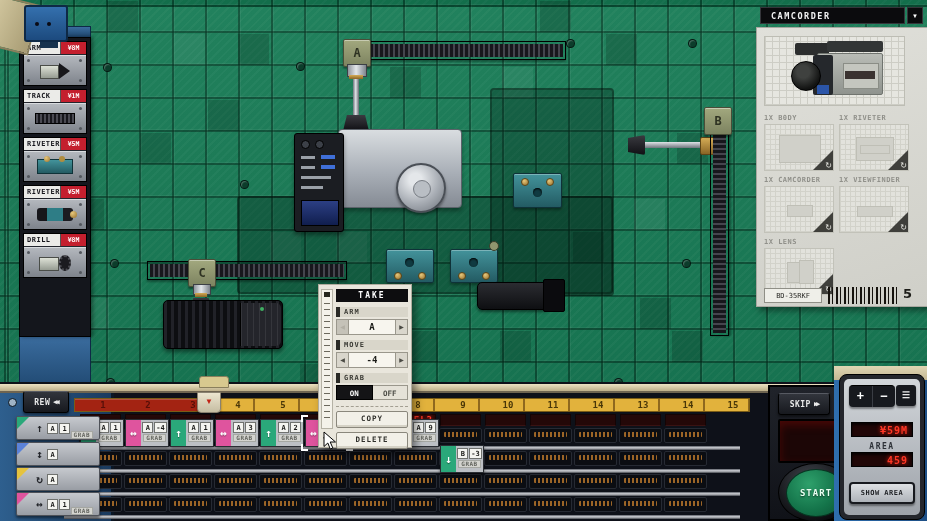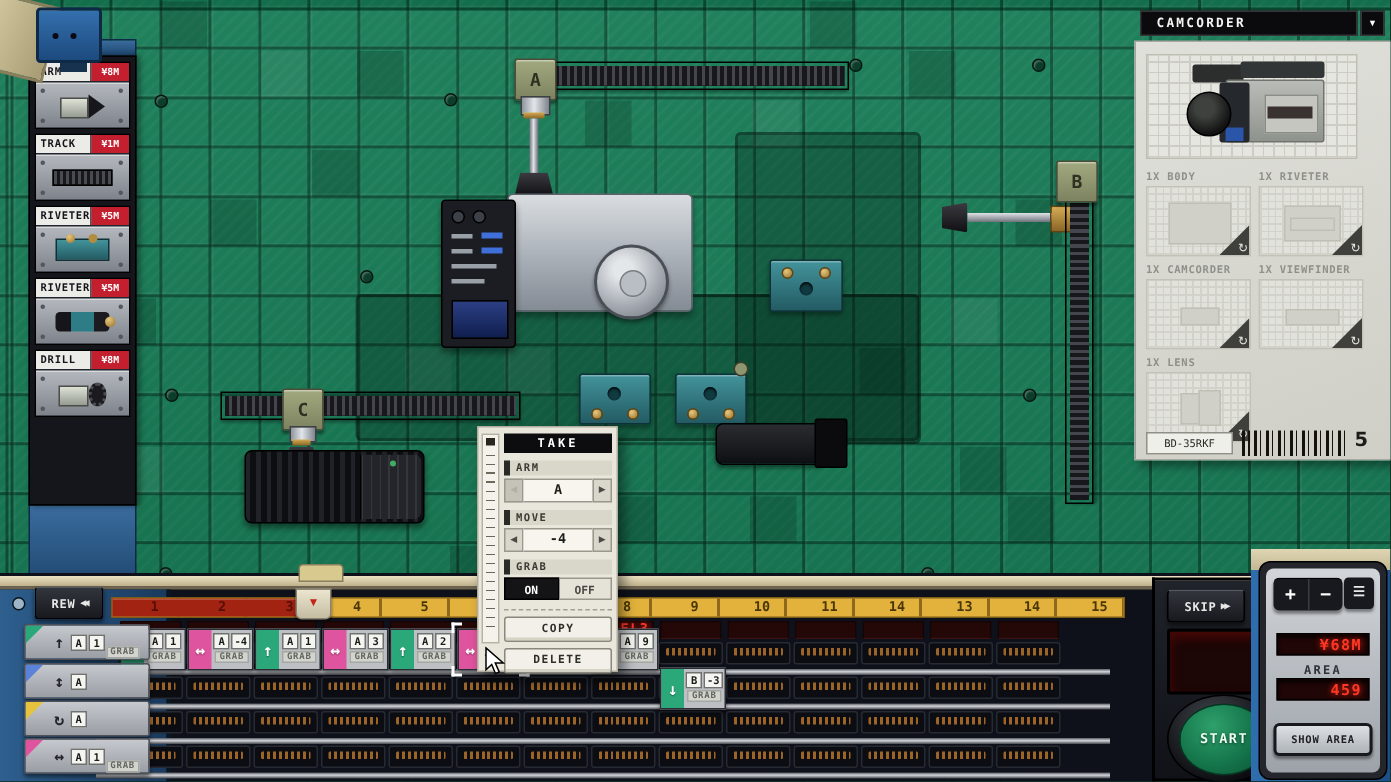--- a/index.html
+++ b/index.html
@@ -692,21 +692,21 @@
     <div class="cm-tan"></div>
     <div class="cm-blue"></div>
     <div class="cm-frame">
       <div class="cm-face">
         <div class="pm-group">
           <div class="pm-btn">+</div>
           <div class="pm-btn">−</div>
         </div>
         <div class="menu-btn">☰</div>
         <div class="cm-label" style="top:33px;margin-top:16px;">COST</div>
-        <div class="led-display" style="top:43px;">¥68M</div>
+        <div class="led-display" style="top:43px;">¥59M</div>
         <div class="cm-label" style="top:63px;">AREA</div>
         <div class="led-display" style="top:73px;">459</div>
         <div class="show-area">
           <div class="show-area-face">SHOW AREA</div>
         </div>
       </div>
     </div>
   </div>
 
   <div id="product-panel">

